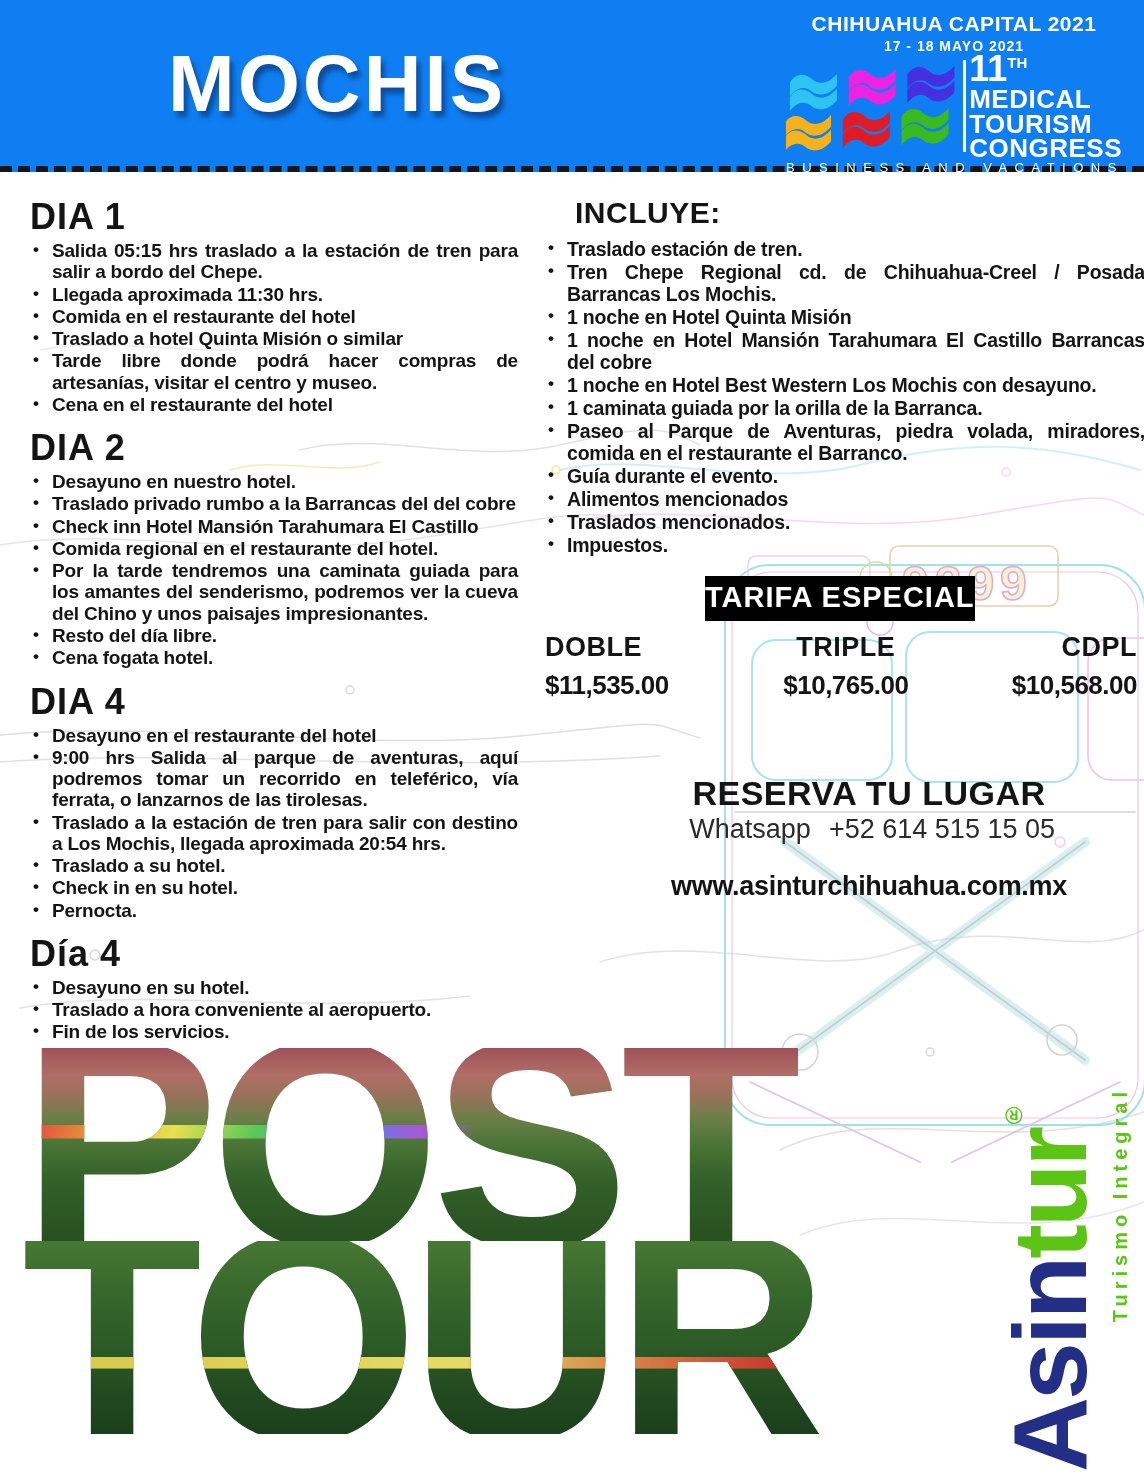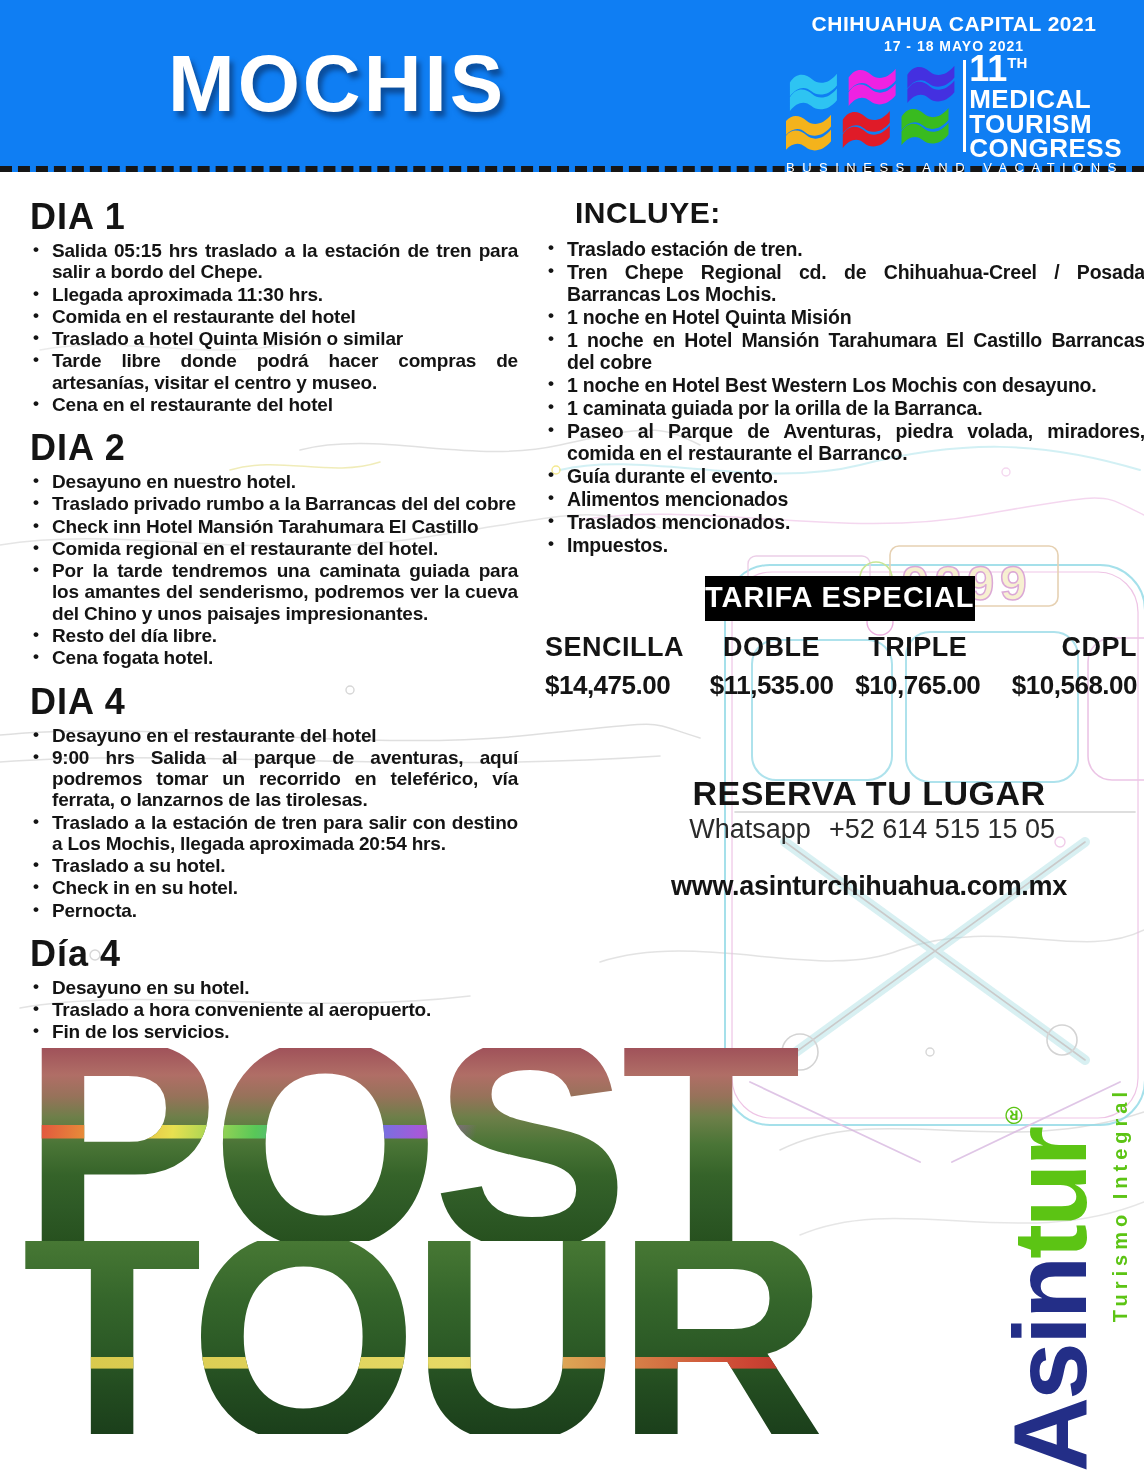--- a/index.html
+++ b/index.html
@@ -254,24 +254,20 @@
         <li>Impuestos.</li>
       </ul>
     </div>
 
     <div class="badge-row">
       <span class="tarifa-badge">TARIFA ESPECIAL</span>
     </div>
 
     <div class="price-row">
       <div class="price-cell">
-        <div class="price-label">SENCILLA</div>
-        <div class="price-value">$14,475.00</div>
-      </div>
-      <div class="price-cell">
         <div class="price-label">DOBLE</div>
         <div class="price-value">$11,535.00</div>
       </div>
       <div class="price-cell">
         <div class="price-label">TRIPLE</div>
         <div class="price-value">$10,765.00</div>
       </div>
       <div class="price-cell">
         <div class="price-label">CDPL</div>
         <div class="price-value">$10,568.00</div>

